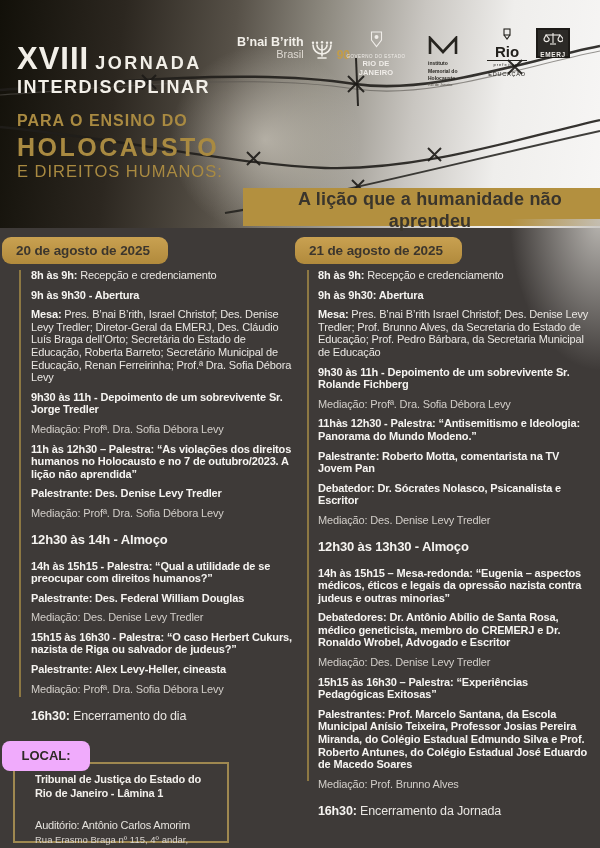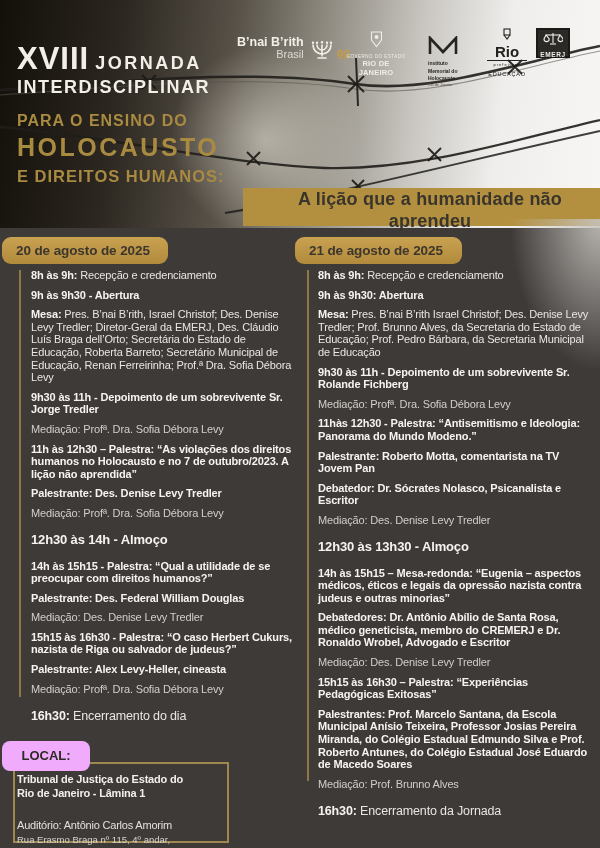--- a/index.html
+++ b/index.html
@@ -33,21 +33,21 @@
     box-sizing:border-box;text-align:center;padding-top:2px;}
   .emerj .lbl{color:#f0ede9;font-size:6.5px;font-weight:bold;letter-spacing:.6px;margin-top:1px;}
   
   .title{position:absolute;left:17px;top:44px;}
   .row1{display:flex;align-items:baseline;color:#f2efe8;}
   .roman{font-size:31px;font-weight:bold;letter-spacing:1px;line-height:30px;}
   .word1{font-size:18px;font-weight:bold;letter-spacing:2.5px;margin-left:6px;}
   .word2{color:#f2efe8;font-size:18px;font-weight:bold;letter-spacing:1.5px;margin-top:3px;}
   .sub1{color:#a98a41;font-size:16px;font-weight:bold;letter-spacing:1px;margin-top:14px;}
   .sub2{color:#a98a41;font-size:25px;font-weight:bold;letter-spacing:2.5px;margin-top:3px;}
-  .sub3{color:#a98a41;font-size:16.5px;font-weight:bold;letter-spacing:1px;margin-top:5px;}
+  .sub3{color:#a98a41;font-size:16.5px;font-weight:normal;letter-spacing:1px;}
   .banner{position:absolute;left:243px;top:188px;width:357px;height:38px;background:#b3903f;
     color:#3a352c;font-size:18px;font-weight:bold;line-height:22px;padding-left:17px;
     box-sizing:border-box;letter-spacing:.2px;text-align:center;}
   
   .blob{position:absolute;top:219px;right:0;width:125px;height:215px;
     background:radial-gradient(ellipse 125px 210px at 100% 0%, rgba(198,195,190,.9), rgba(198,195,190,0) 72%);}
   
   .pill{position:absolute;top:237px;height:27px;background:linear-gradient(#c9a151,#b18a3c);
     border-radius:9px;color:#3c362d;font-weight:bold;font-size:13.5px;line-height:27px;
     padding-left:14px;box-sizing:border-box;letter-spacing:-0.1px;}
@@ -64,21 +64,21 @@
   .it{margin:0 0 7px;}
   .col b{color:#f6f4f1;}
   .dim{color:#d2cec9;}
   .big{font-size:13px;line-height:14px;margin:13px 0 13px;}
   .close{font-size:12.5px;margin-top:15px;}
   
   .local-tab{position:absolute;left:2px;top:741px;width:88px;height:30px;background:#f0abfc;
     border-radius:8px;color:#2e2a25;font-weight:bold;font-size:13px;line-height:30px;
     text-align:center;z-index:2;}
   .local-box{position:absolute;left:13px;top:762px;width:216px;height:81px;
-    border:2px solid #9f8850;box-sizing:border-box;padding:9px 0 0 2px;}
+    border:2px solid #9f8850;box-sizing:border-box;padding:9px 0 0 20px;}
   .venue{font-size:11px;font-weight:bold;letter-spacing:-0.2px;line-height:13.5px;color:#f2efeb;}
   .aud{font-size:11px;letter-spacing:-0.2px;color:#e4e1dc;margin-top:19px;}
   .addr{font-size:9.5px;color:#d9d5d0;line-height:11px;margin-top:3px;}
 </style>
 </head>
 <body>
 
 <div class="poster">
 
   <div class="header">

